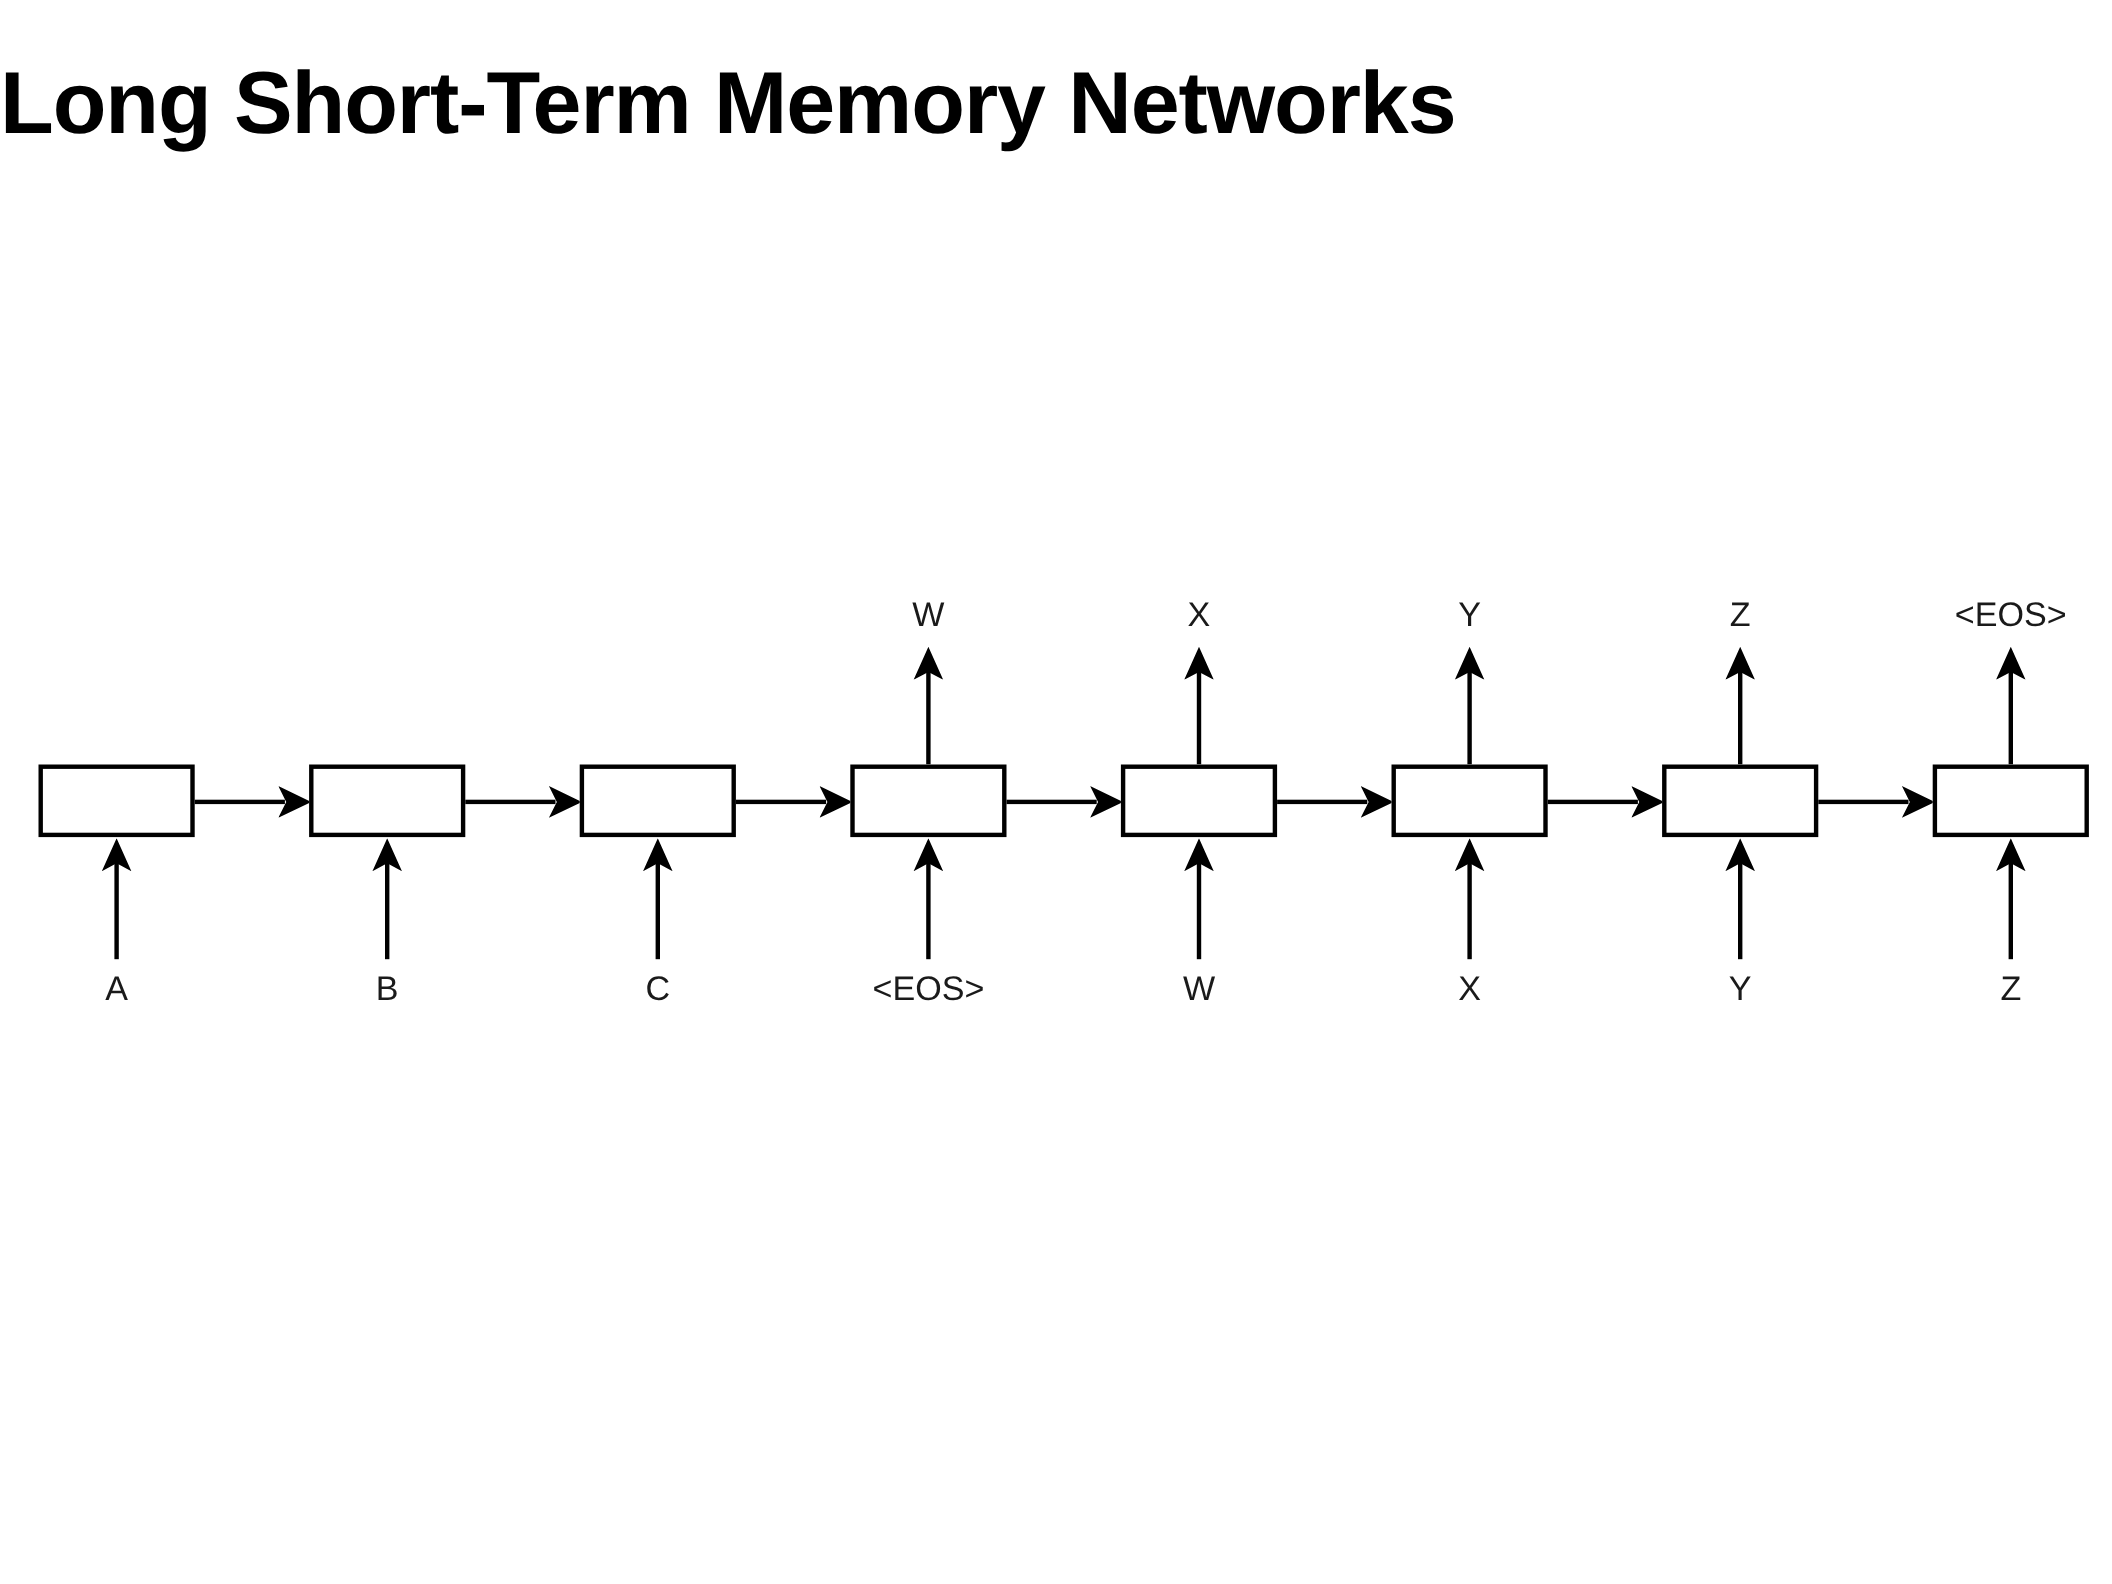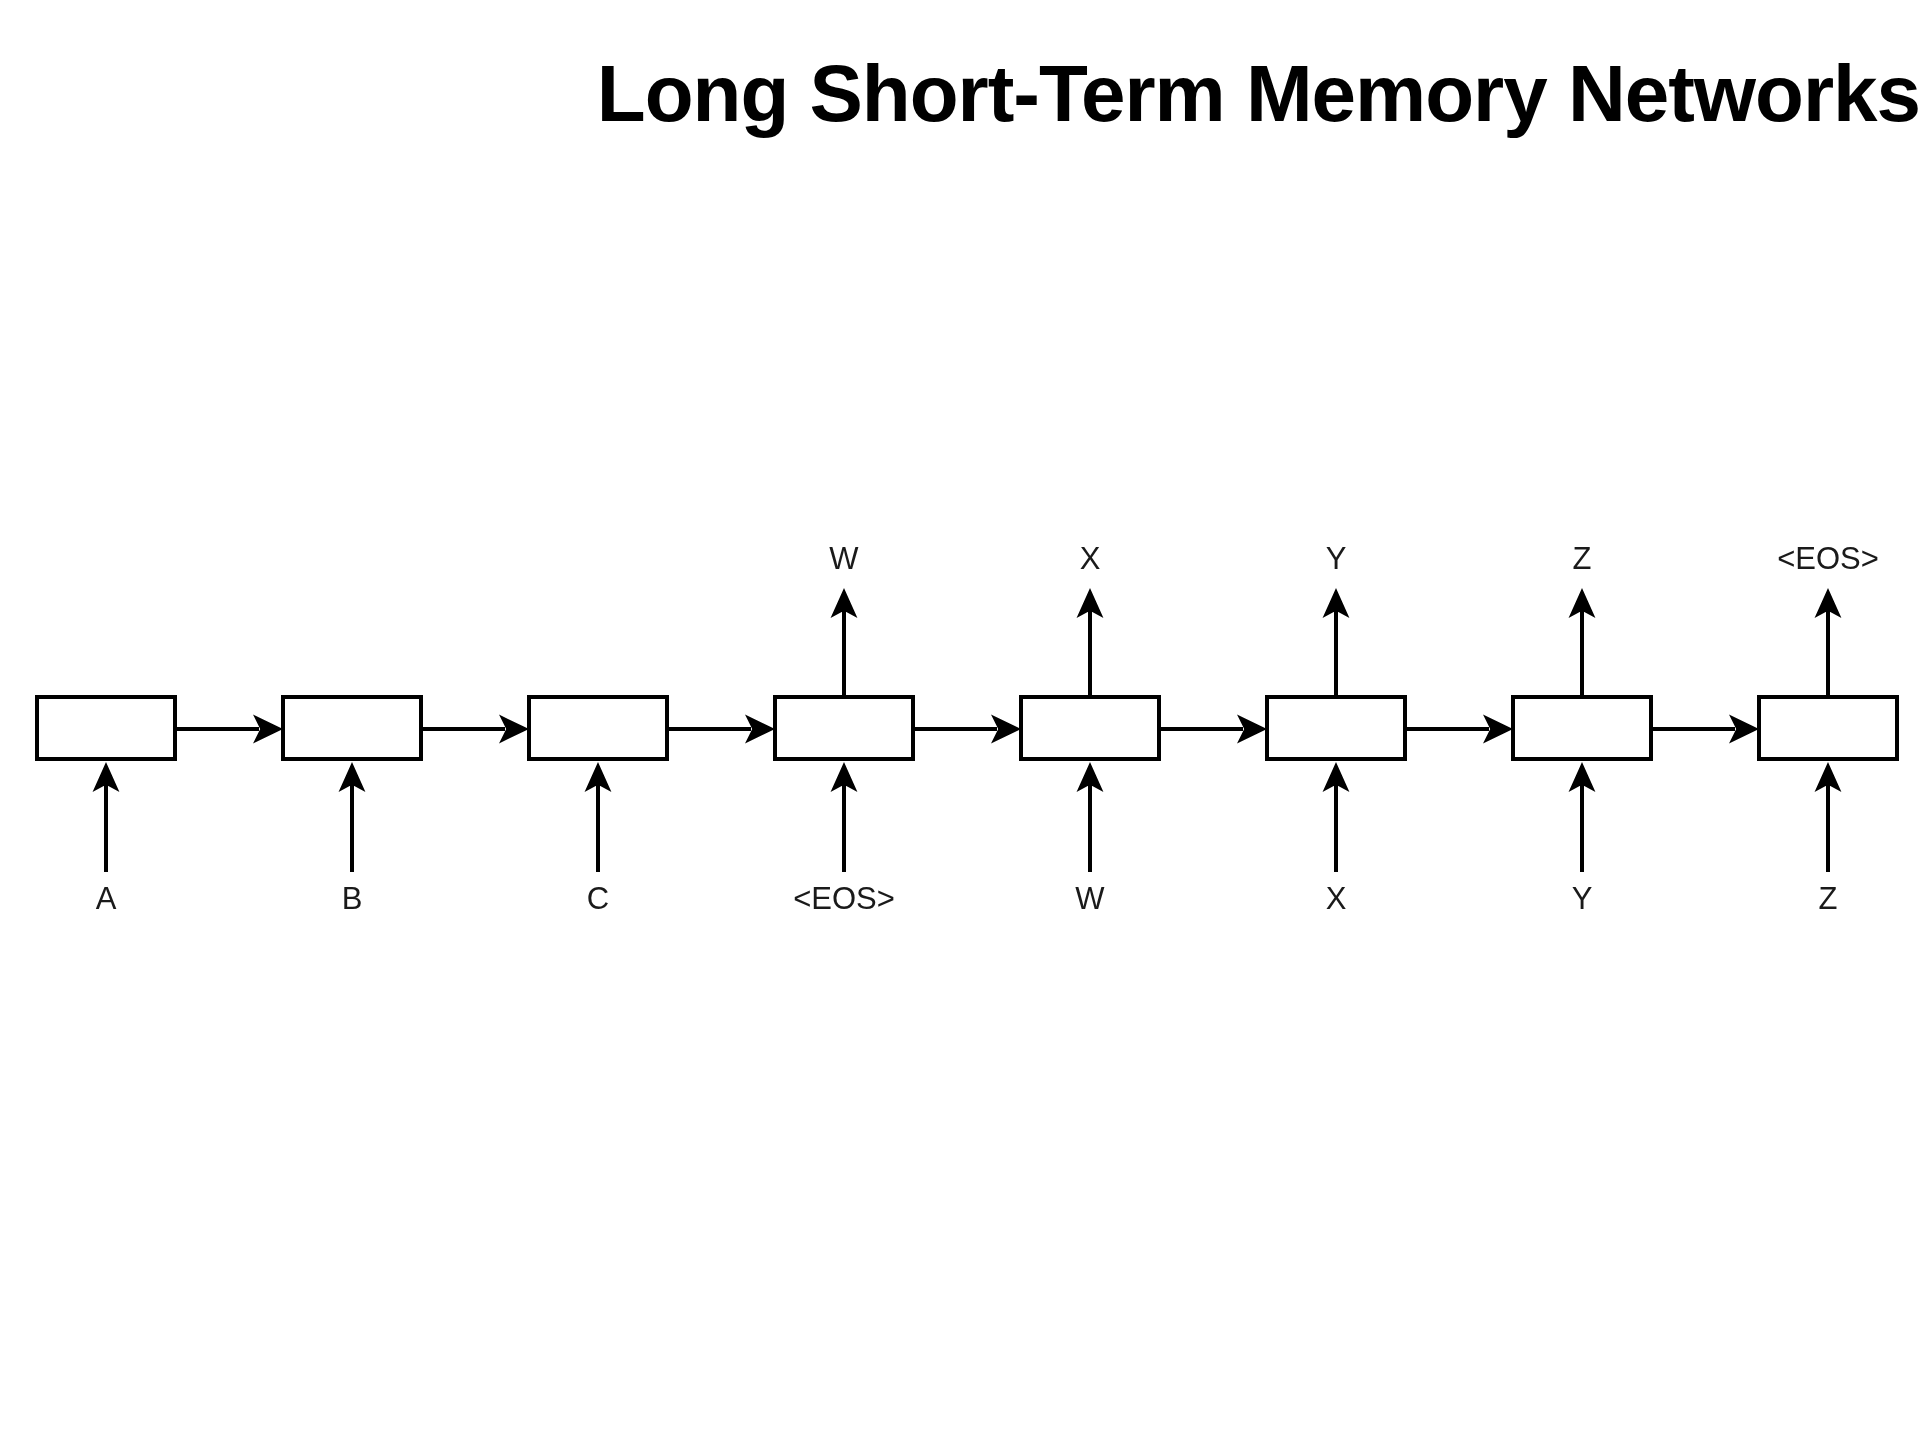--- a/index.html
+++ b/index.html
@@ -15,21 +15,21 @@
     overflow: hidden;
     font-family: "Liberation Sans", sans-serif;
     color: #000000;
   }
   .slide-title {
     position: absolute;
     top: 48px;
     left: 0;
     right: 0;
     margin: 0;
-    text-align: right;
+    text-align: left;
     font-family: "Liberation Sans", sans-serif;
     font-weight: 800;
     font-size: 80px;
     letter-spacing: -1px;
     color: #000000;
     white-space: nowrap;
   }
   .chain {
     position: absolute;
     left: 0;

